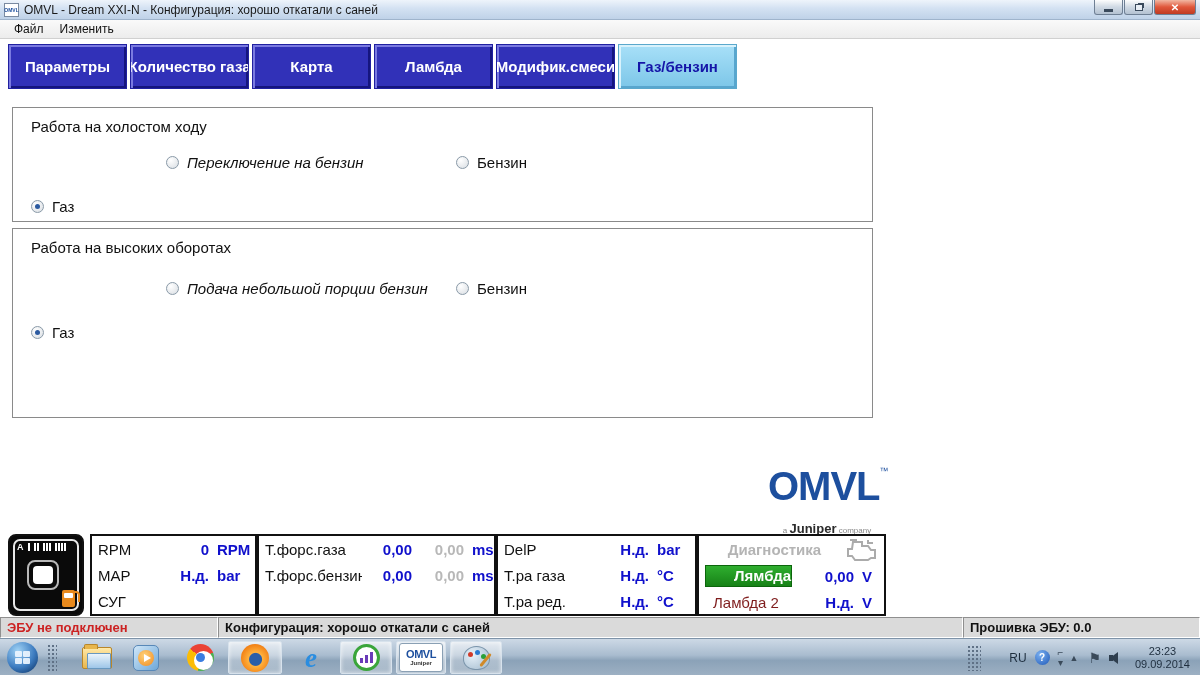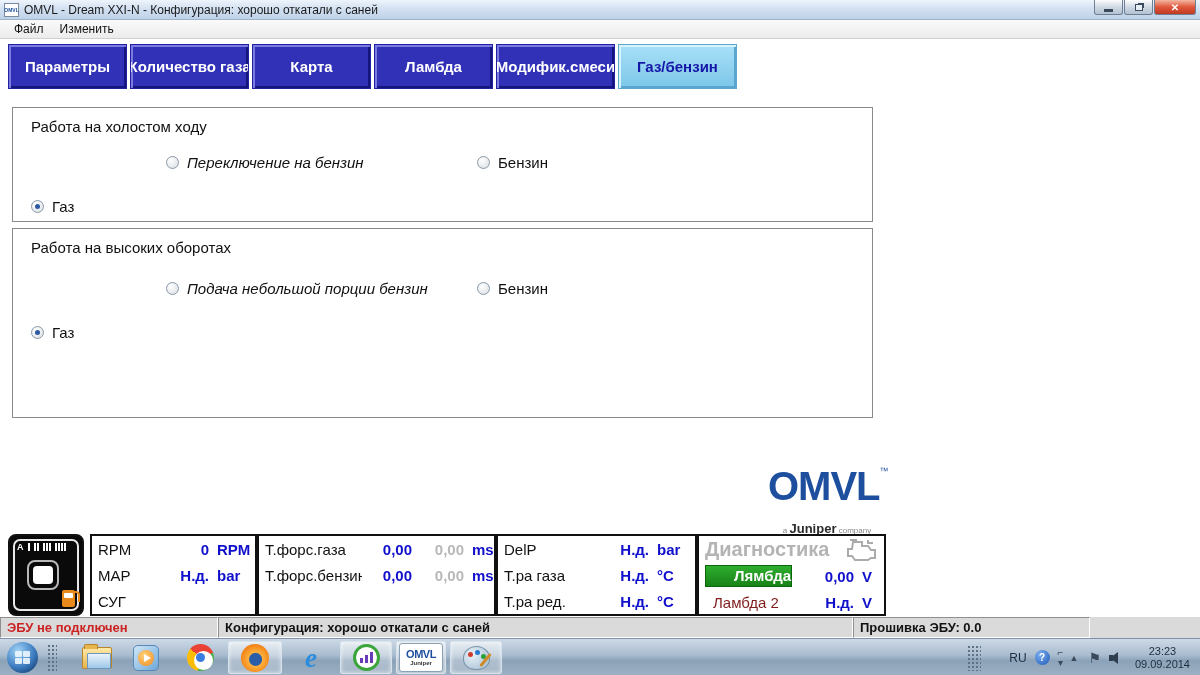--- a/index.html
+++ b/index.html
@@ -39,21 +39,21 @@
   .tab-btn.active { background:linear-gradient(#a8e0f8,#7cc6e8); color:#1515a8;
     border:1px solid #5aa8cc; box-shadow:inset 2px 2px 0 #d8f2fc, inset -2px -2px 0 #58a6ce; }
 
   
   .groupbox { position:absolute; left:12px; width:861px; background:#fff; border:1px solid #8a8a8a; }
   .groupbox.g1 { top:107px; height:115px; }
   .groupbox.g2 { top:228px; height:190px; }
   .group-title { position:absolute; left:18px; top:10px; font-size:15px; color:#111; }
   .radio-row { position:absolute; left:0; top:44px; width:100%; height:20px; }
   .radio-opt { position:absolute; display:flex; align-items:center; height:20px; }
-  .radio-opt.o1 { left:18px;margin-top:44px; } .radio-opt.o2 { left:153px;font-style:italic; } .radio-opt.o3 { left:464px; }
+  .radio-opt.o1 { left:18px;margin-top:44px; } .radio-opt.o2 { left:153px;font-style:italic; } .radio-opt.o3 { left:443px; }
   .radio-circle { width:13px; height:13px; border-radius:50%; border:1px solid #8a9aa8;
     background:radial-gradient(circle at 35% 30%, #ffffff, #d8dde2); margin-right:8px; position:relative; flex:none; }
   .radio-circle.sel::after { content:""; position:absolute; left:3px; top:3px; width:5px; height:5px;
     border-radius:50%; background:#2c5aa0; }
   .radio-label { font-size:15px; color:#111; white-space:nowrap; }
 
   
   .logo { position:absolute; top:466px; left:768px; width:118px; text-align:center; }
   .logo-brand { font-size:40px; font-weight:bold; color:#1d4f9e; letter-spacing:-1px; line-height:40px; }
   .logo-tm { font-size:9px; vertical-align:top; color:#1d4f9e; }
@@ -84,33 +84,33 @@
   .tlabel { color:#111; white-space:nowrap; overflow:hidden; }
   .c1 .tlabel { width:62px; flex:none; }
   .c2 .tlabel { width:97px; flex:none; }
   .c3 .tlabel { width:84px; flex:none; }
   .tval  { color:#1010cc; font-weight:bold; text-align:right; flex:1; }
   .tval2 { color:#b8b8b8; font-weight:bold; text-align:right; width:52px; flex:none; }
   .tunit { color:#1010cc; font-weight:bold; text-align:left; width:40px; flex:none; padding-left:8px; }
   .c2 .tval { width:50px; flex:none; } .c2 .tunit { width:30px; }
 
   .diag-head { display:flex; align-items:center; height:27px; padding:0 6px; }
-  .diag-title { flex:1; font-size:20px; font-weight:bold; color:#b4b4b4; }
+  .diag-title { flex:1; text-align:center; font-size:15px; font-weight:bold; color:#b4b4b4; }
   .engine-icon { width:34px; height:22px; flex:none; }
   .diag-row { display:flex; align-items:center; height:26px; padding:0 6px; font-size:15px; }
   .lambda-badge { width:87px; flex:none; text-align:right; color:#fff; font-weight:bold;
     background:linear-gradient(#2fae2f,#178217); border:1px solid #0c660c; height:22px; line-height:20px; }
   .diag-label { width:106px; flex:none; color:#7f1d1d; padding-left:8px; }
 
   
   .statusbar { position:absolute; top:617px; left:0; width:1200px; height:21px; background:#dadada; display:flex; }
   .status-seg { height:21px; border:1px solid; border-color:#8f8f8f #ffffff #ffffff #8f8f8f;
     display:flex; align-items:center; padding:0 6px; font-size:13px; font-weight:bold; white-space:nowrap; overflow:hidden; background:#dadada; }
   .seg-conn { width:218px; color:#cc2222; }
-  .seg-conf { width:635px; color:#111; }
+  .seg-conf { width:745px; color:#111; }
   .seg-fw   { width:237px; color:#111; }
 
   
   .taskbar { position:absolute; top:638px; left:0; width:1200px; height:37px;
     background:linear-gradient(#cdd9e6,#a9bccf 45%,#8ba2b8 60%,#9db0c3); border-top:1px solid #7e93a8; }
   .tb-item { position:absolute; top:2px; height:33px; display:flex; align-items:center; justify-content:center; }
   .tb-frame { border:1px solid #d7e2ec; border-radius:2px; background:linear-gradient(rgba(255,255,255,.55),rgba(255,255,255,.15)); box-shadow:inset 0 0 4px rgba(255,255,255,.7); }
   .orb { width:31px; height:31px; border-radius:50%;
     background:radial-gradient(circle at 35% 28%, #9fd2f5, #3d7cc0 55%, #123c72 90%); position:relative; }
   .orb-flag { position:absolute; left:8px; top:9px; width:15px; height:13px;

